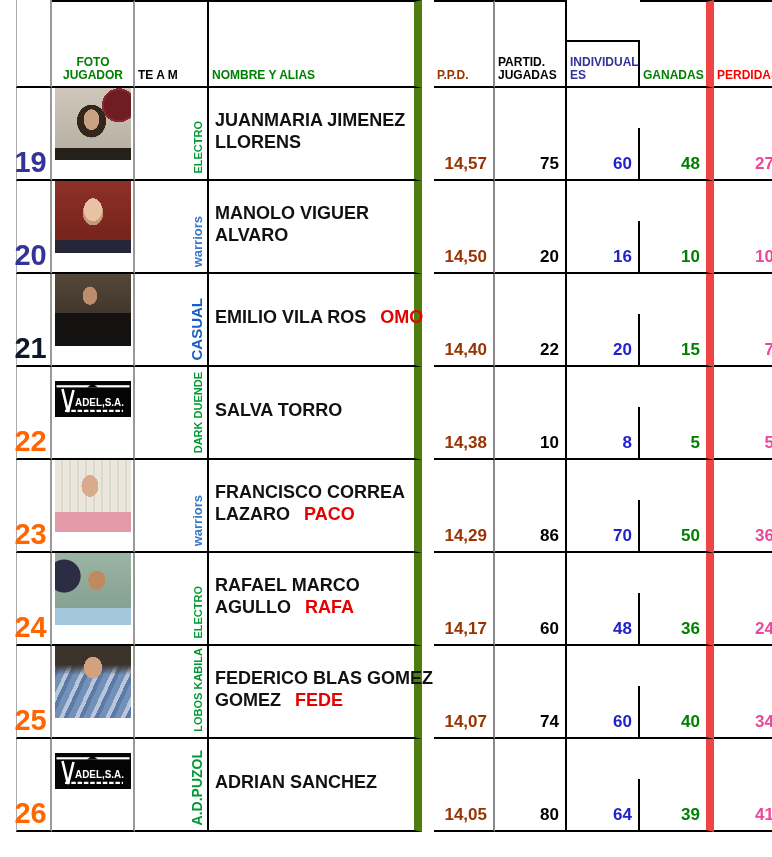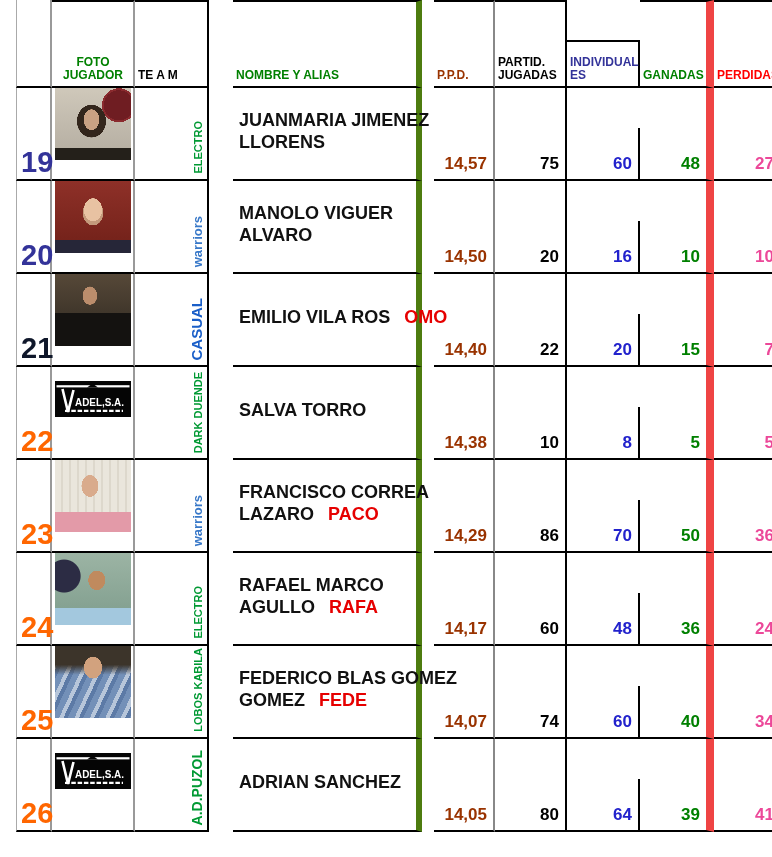--- a/index.html
+++ b/index.html
@@ -7,35 +7,35 @@
        font-family:"Liberation Sans",sans-serif;}
   .tbl{position:absolute;left:16px;top:0;
        display:grid;
        grid-template-columns:36px 83px 74px 213px 73px 72px 73px 74px 68px;
        grid-template-rows:88px repeat(8,93px);}
   .cell{box-sizing:border-box;border-bottom:2px solid #000;overflow:visible;}
   
   .c1{border-left:1px solid #aaa;border-right:2px solid #999;}
   .c2{border-right:2px solid #999;}
   .c3{border-right:2px solid #000;}
-  .c4{border-right:6px solid #4d7c0f;margin-left:24px;}
+  .c4{border-right:8px solid #4d7c0f;}
   .c5{border-right:2px solid #888;margin-left:12px;}
   .c6{border-right:2px solid #000;}
   .c7{border-right:2px solid #000;margin-top:40px;}
   .c8{border-right:8px solid #ef4444;}
   .c9{border-right:2px solid #000;}
   .hdr{border-top:2px solid #000;display:flex;flex-direction:column;justify-content:flex-end;
        font-size:12px;font-weight:bold;line-height:13px;padding:0 2px 4px 3px;}
   .hdr.c1{border-top:none;}
   .hl{display:block;}
   .hfoto{text-align:center;}
   .hgreen{color:#008000}.hnavy{color:#333399}.hmaroon{color:#993300}
   .hred{color:#FF0000}.hblack{color:#000}
   
-  .rankcell{display:flex;align-items:flex-end;padding:0 10px 2px 4px;}
+  .rankcell{display:flex;align-items:flex-end;padding:0 10px 2px 4px;justify-content:center;}
   .rank{font-size:29px;font-weight:bold;line-height:30px;}
   
   .photocell{display:flex;justify-content:center;align-items:flex-start;}
   .photo{width:76px;height:72px;}
   .ph19{background:
     radial-gradient(ellipse 13px 17px at 48% 44%, #c9a183 60%, transparent 61%),
     radial-gradient(ellipse 24px 27px at 48% 46%, #33261c 60%, transparent 61%),
     radial-gradient(circle at 84% 24%, #6f1d22 0 15px, #8a2a2e 15px 17px, transparent 17px),
     linear-gradient(to top, #24201a 0 16%, transparent 16%),
     linear-gradient(#cfc8ba, #b3aca0);}

